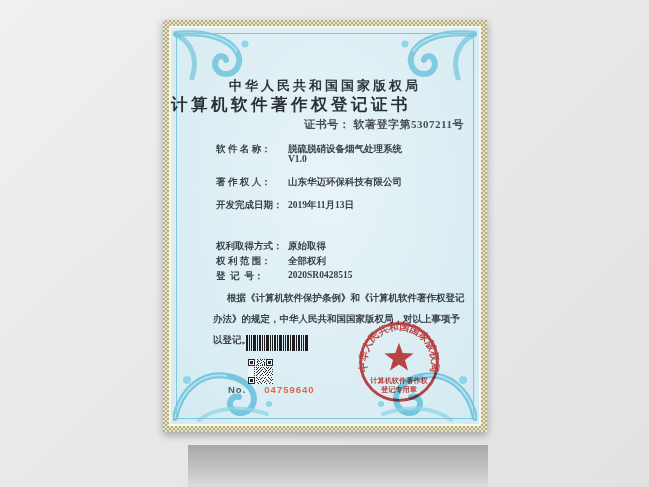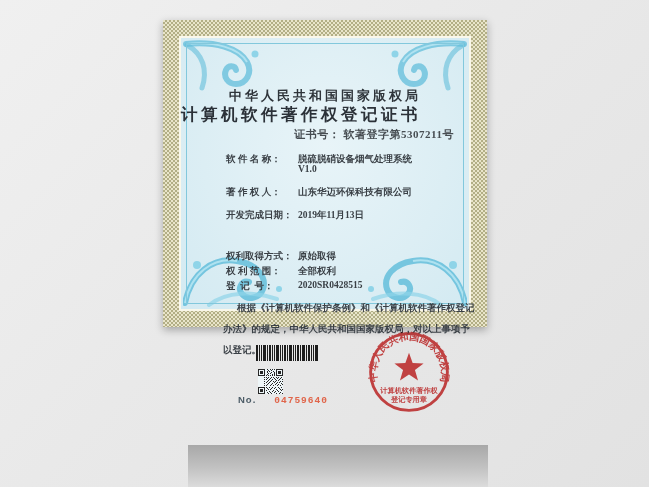--- a/index.html
+++ b/index.html
@@ -1,37 +1,37 @@
 <!DOCTYPE html>
 <html><head>
 <meta charset="utf-8">
 <style>
   html,body{margin:0;padding:0;}
   body{width:649px;height:487px;overflow:hidden;font-family:"Liberation Serif","DejaVu Serif",serif;}
   .stage{position:relative;width:649px;height:487px;background:linear-gradient(135deg,#f0f0f0 0%,#e9e9e9 45%,#e2e2e2 100%);}
   .floor-shadow{position:absolute;left:188px;top:445px;width:300px;height:42px;
     background:linear-gradient(180deg,#a8a8a8 0%,#c2c2c2 55%,#dcdcdc 100%);}
-  .certificate{position:absolute;left:163px;top:20px;width:324px;height:307px;box-sizing:border-box;padding:18px;
+  .certificate{position:absolute;left:163px;top:20px;width:324px;height:412px;box-sizing:border-box;padding:8px;
     background:repeating-conic-gradient(#b2ae85 0% 25%,#e9e5ca 0% 50%);background-size:4px 4px;
     box-shadow:0 3px 8px rgba(0,0,0,.3);}
   .cert-body{position:relative;width:100%;height:100%;
     background:radial-gradient(ellipse at 50% 40%,#e8f4f8 0%,#dceef4 60%,#d3eaf2 100%);
     box-shadow:0 0 0 2px #faf7ea;font-weight:bold;color:#3a4046;}
   .inner-frame{position:absolute;left:5px;top:5px;right:5px;bottom:5px;border:1px solid #82c8dc;pointer-events:none;}
   .authority{position:absolute;left:0;top:49px;width:100%;text-align:center;font-size:13px;letter-spacing:3px;color:#2f353b;}
   .cert-title{position:absolute;left:0;top:66px;width:100%;text-align:left;font-size:16.5px;letter-spacing:3.5px;color:#2b3138;}
   .cert-no{position:absolute;right:15px;top:89px;font-size:11px;letter-spacing:.5px;color:#474d52;}
   .row{position:absolute;left:45px;display:flex;font-size:9.5px;white-space:pre;}
   .row .lbl{width:72px;}
   .statement{position:absolute;left:42px;top:260px;width:256px;font-size:9.5px;line-height:21px;text-indent:14px;color:#3a4046;}
   .barcode{position:absolute;left:75px;top:307px;}
   .qrcode{position:absolute;left:77px;top:331px;}
   .serial{position:absolute;left:57px;top:356px;font-size:9.5px;font-family:"Liberation Sans","DejaVu Sans",sans-serif;letter-spacing:1px;}
   .serial .no-lbl{color:#4b5b66;margin-right:18px;}
-  .serial .no-val{color:#e0654a;font-family:Liberation Mono, monospace;}
+  .serial .no-val{color:#e0654a;}
   .seal{position:absolute;left:180px;top:286px;width:96px;height:96px;opacity:.88;mix-blend-mode:multiply;}
   .issue-date{position:absolute;left:150px;top:362px;width:160px;text-align:center;font-size:9.5px;color:#33383c;}
   .flourish{position:absolute;pointer-events:none;}
   .fl-tl{left:2px;top:2px;}
   .fl-tr{right:2px;top:2px;transform:scaleX(-1);}
   .fl-bl{left:2px;bottom:2px;}
   .fl-br{right:2px;bottom:2px;transform:scaleX(-1);}
 </style>
 </head>
 <body>

